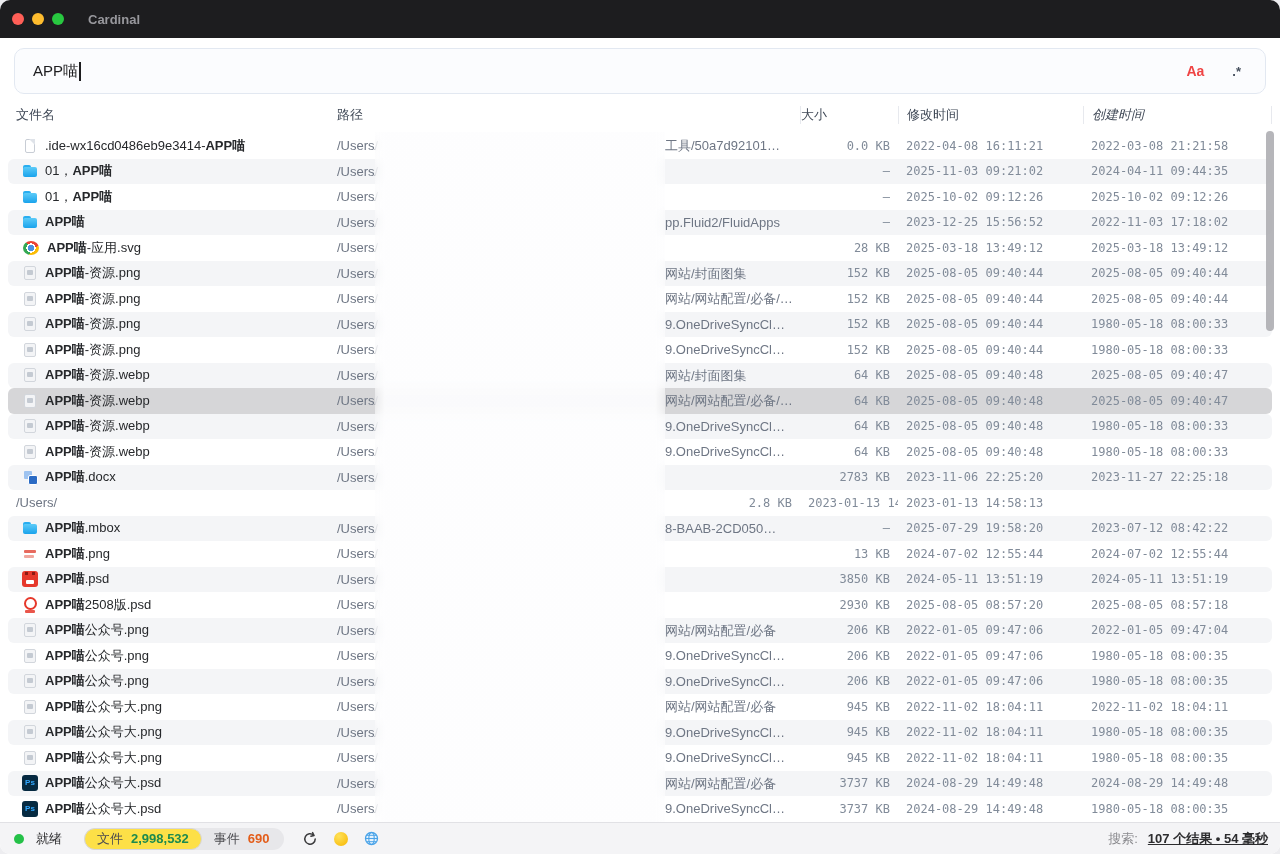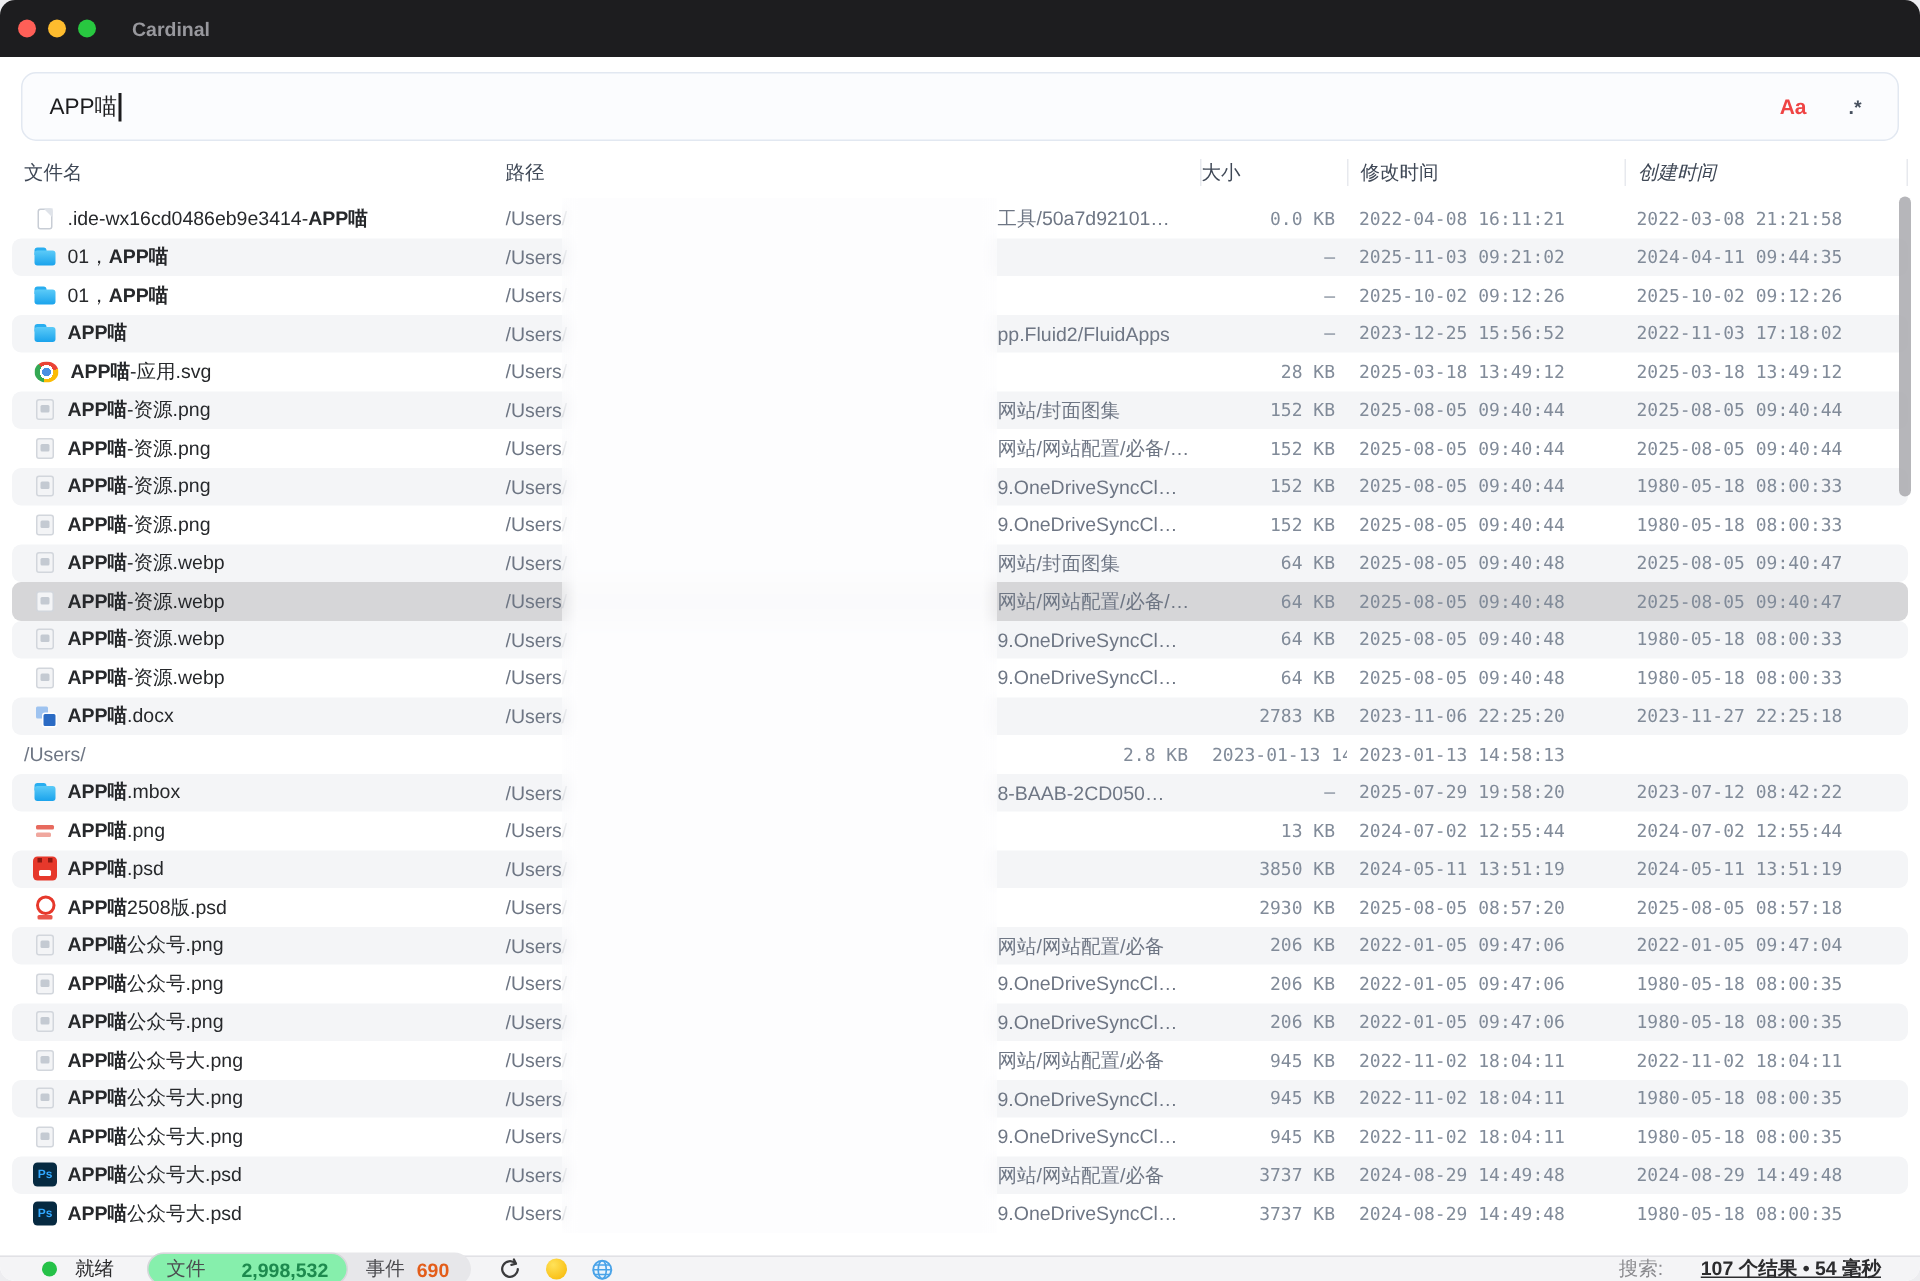--- a/index.html
+++ b/index.html
@@ -70,33 +70,33 @@
   .ic-photoshop-icon::after { content:"Ps"; }
   .ic-red-logo-icon::before { content:""; position:absolute; left:2px; right:2px; top:4px; height:3px; background:#e76a5e; border-radius:1px; }
   .ic-red-logo-icon::after { content:""; position:absolute; left:2px; right:4px; top:9px; height:3px; background:#f0a79e; border-radius:1px; }
   .ic-red-cat-icon { background:#e6382b; border-radius:3px; }
   .ic-red-cat-icon::before { content:""; position:absolute; left:3px; top:1px; width:3px; height:3px; background:#8c1912; box-shadow:7px 0 #8c1912; }
   .ic-red-cat-icon::after { content:""; position:absolute; left:4px; right:4px; bottom:3px; height:4px; background:#ffffff; border-radius:1px; }
   .ic-red-ring-icon::before { content:""; position:absolute; left:2px; top:0; width:9px; height:9px; border:2px solid #e6382b; border-radius:50%; }
   .ic-red-ring-icon::after { content:""; position:absolute; left:3px; right:3px; bottom:0; height:3px; background:#e6382b; opacity:.85; border-radius:1px; }
 
   
-  .statusbar { position:absolute; left:0; right:0; bottom:0; height:17px; background:#f4f4f6; border-top:1px solid #e1e1e5;
-    display:flex; align-items:center; padding:0 26px; font-size:13px; }
+  .statusbar { position:absolute; left:0; right:0; bottom:0; height:32px; background:#f4f4f6; border-top:1px solid #e1e1e5;
+    display:flex; align-items:center; padding:0 12px; font-size:13px; }
   .dot-green { width:10px; height:10px; border-radius:50%; background:#25c148; margin:0 12px 0 2px; }
   .ready { color:#2c2c2e; }
   .pill-group { display:flex; align-items:center; background:#e7e7ea; border-radius:12px; height:22px; margin-left:22px; }
-  .pill-white { display:flex; align-items:center; gap:24px; background:#86efac; border:1px solid #d7d7db; border-radius:12px; height:22px; padding:0 12px; }
+  .pill-white { display:flex; align-items:center; gap:8px; background:#fde047; border:1px solid #d7d7db; border-radius:12px; height:22px; padding:0 12px; }
   .pill-label { color:#4c4c50; }
   .count-green { color:#1d8a4e; font-weight:700; }
   .pill-events { display:flex; align-items:center; gap:8px; padding:0 14px 0 12px; }
   .count-orange { color:#e35d1a; font-weight:700; }
   .sb-icons { display:flex; align-items:center; gap:16px; margin-left:18px; }
   .dot-yellow { width:14px; height:14px; border-radius:50%; background:radial-gradient(circle at 35% 30%, #ffe259, #f7b500); }
-  .sb-right { margin-left:auto; display:flex; align-items:center; gap:25px; }
+  .sb-right { margin-left:auto; display:flex; align-items:center; gap:10px; }
   .sb-search-label { color:#8a8a8e; }
   .sb-search-result { color:#2c2c2e; font-weight:600;text-decoration:underline; }
 </style>
 </head>
 <body>
 
 <div class="window">
 
   <div class="titlebar">
     <div class="traffic">

